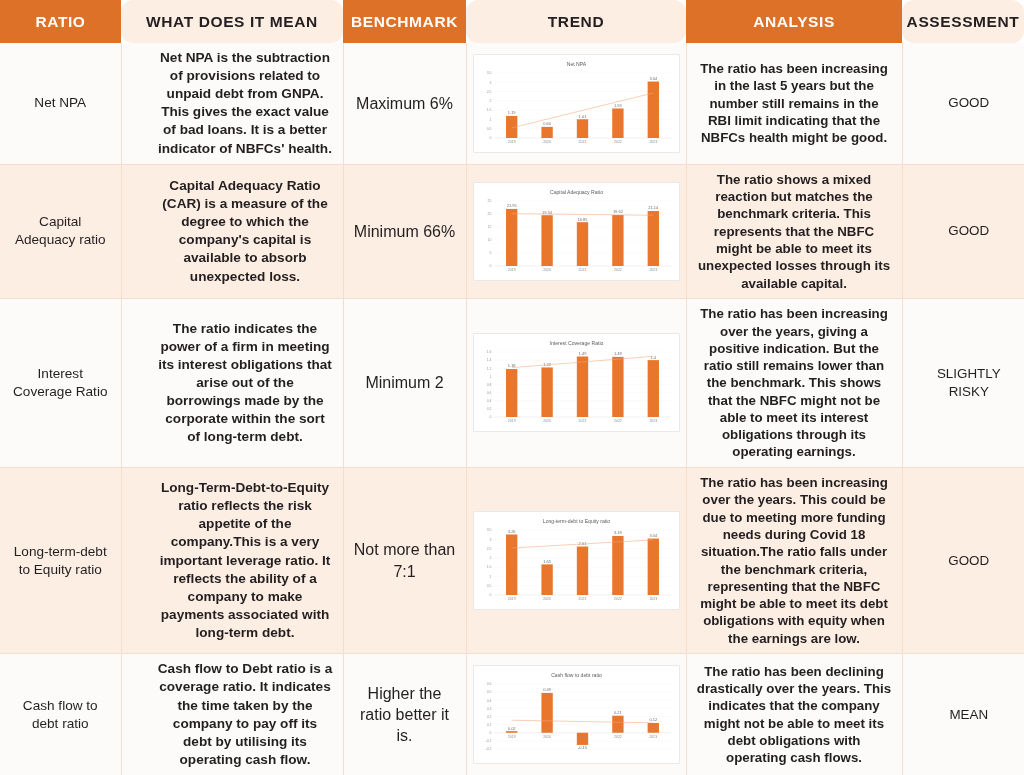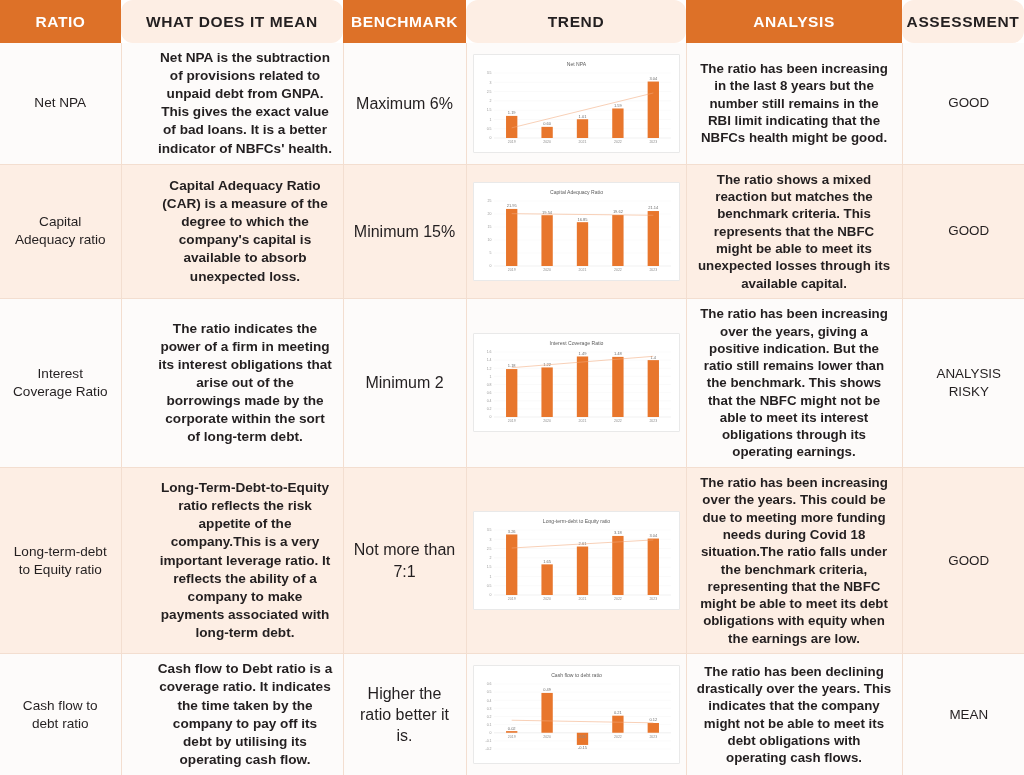--- a/index.html
+++ b/index.html
@@ -142,28 +142,28 @@
                 <rect x="138.236" y="51.47142857142857" width="11.328" height="29.528571428571432" class="bar"></rect>
                 <text x="143.89999999999998" y="49.87142857142857" text-anchor="middle" class="ct-dlab">1.59</text>
                 <text x="143.89999999999998" y="86.2" text-anchor="middle" class="ct-xlab">2022</text>
                 <rect x="173.636" y="24.542857142857144" width="11.328" height="56.457142857142856" class="bar"></rect>
                 <text x="179.29999999999998" y="22.942857142857143" text-anchor="middle" class="ct-dlab">3.04</text>
                 <text x="179.29999999999998" y="86.2" text-anchor="middle" class="ct-xlab">2023</text>
                 <line x1="37.7" y1="70.82285714285715" x2="179.29999999999998" y2="35.98285714285714" class="trendline"></line>
               </svg>
             </div>
         </td>
-        <td class="cell-analysis">The ratio has been increasing in the last 8 years but the number still remains in the RBI limit indicating that the NBFCs health might be good.</td>
+        <td class="cell-analysis">The ratio has been increasing in the last 5 years but the number still remains in the RBI limit indicating that the NBFCs health might be good.</td>
         <td class="cell-assessment">GOOD</td>
       </tr>
 
       <tr class="band-tint">
         <td class="cell-ratio">Capital Adequacy ratio</td>
         <td class="cell-mean">Capital Adequacy Ratio (CAR) is a measure of the degree to which the company's capital is available to absorb unexpected loss.</td>
-        <td class="cell-benchmark">Minimum 15%</td>
+        <td class="cell-benchmark">Minimum 66%</td>
         <td class="cell-trend">
           <div class="chart-frame">
               <svg viewBox="0 0 205 95" preserveAspectRatio="xMidYMid meet">
                 <rect x="0" y="0" width="205" height="95" fill="#ffffff"></rect>
                 <text x="102.5" y="9" text-anchor="middle" class="ct-title">Capital Adequacy Ratio</text>
                 <line x1="20" y1="81" x2="197" y2="81" class="grid-line"></line>
                 <text x="17.5" y="82.3" text-anchor="end" class="ct-axis">0</text>
                 <line x1="20" y1="68" x2="197" y2="68" class="grid-line"></line>
                 <text x="17.5" y="69.3" text-anchor="end" class="ct-axis">5</text>
                 <line x1="20" y1="55" x2="197" y2="55" class="grid-line"></line>
@@ -239,21 +239,21 @@
                 <text x="143.89999999999998" y="19.275000000000002" text-anchor="middle" class="ct-dlab">1.48</text>
                 <text x="143.89999999999998" y="86.2" text-anchor="middle" class="ct-xlab">2022</text>
                 <rect x="173.636" y="24.125000000000007" width="11.328" height="56.87499999999999" class="bar"></rect>
                 <text x="179.29999999999998" y="22.525000000000006" text-anchor="middle" class="ct-dlab">1.4</text>
                 <text x="179.29999999999998" y="86.2" text-anchor="middle" class="ct-xlab">2023</text>
                 <line x1="37.7" y1="31.681250000000006" x2="179.29999999999998" y2="20.306250000000002" class="trendline"></line>
               </svg>
             </div>
         </td>
         <td class="cell-analysis">The ratio has been increasing over the years, giving a positive indication. But the ratio still remains lower than the benchmark. This shows that the NBFC might not be able to meet its interest obligations through its operating earnings.</td>
-        <td class="cell-assessment">ANALYSIS RISKY</td>
+        <td class="cell-assessment">SLIGHTLY RISKY</td>
       </tr>
 
       <tr class="band-tint">
         <td class="cell-ratio">Long-term-debt to Equity ratio</td>
         <td class="cell-mean">Long-Term-Debt-to-Equity ratio reflects the risk appetite of the company.This is a very important leverage ratio. It reflects the ability of a company to make payments associated with long-term debt.</td>
         <td class="cell-benchmark">Not more than 7:1</td>
         <td class="cell-trend">
           <div class="chart-frame">
               <svg viewBox="0 0 205 95" preserveAspectRatio="xMidYMid meet">
                 <rect x="0" y="0" width="205" height="95" fill="#ffffff"></rect>

